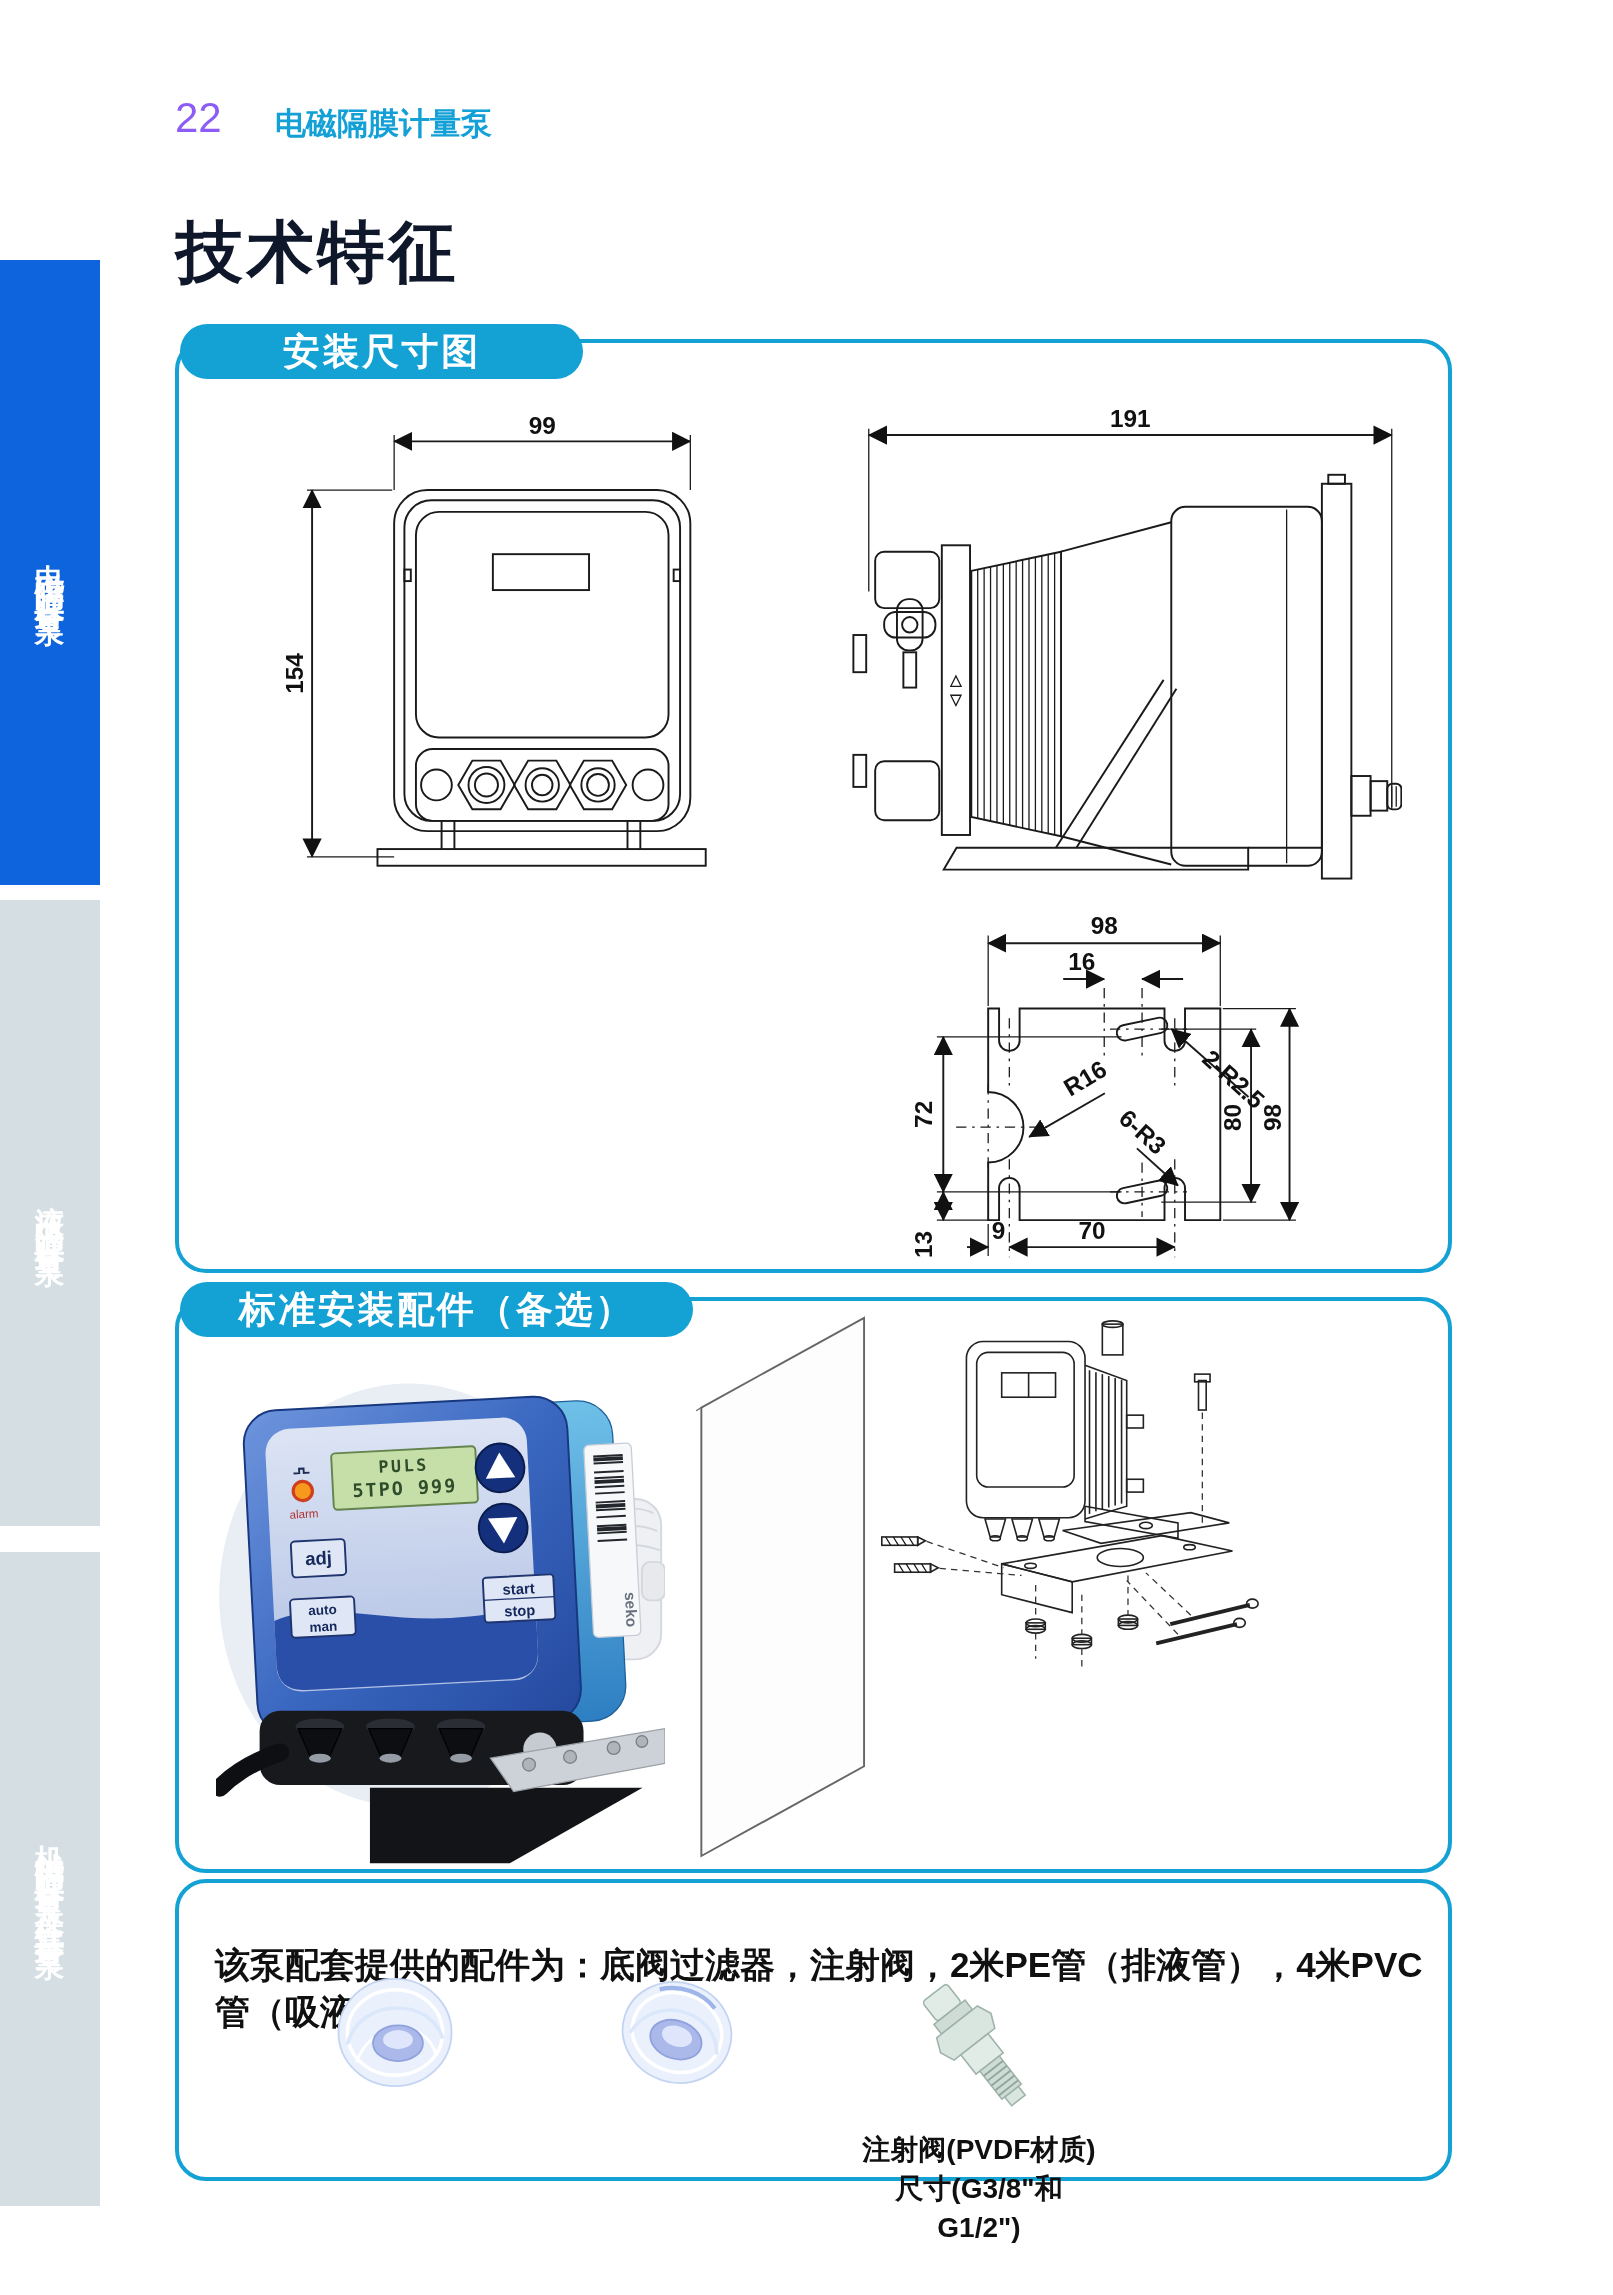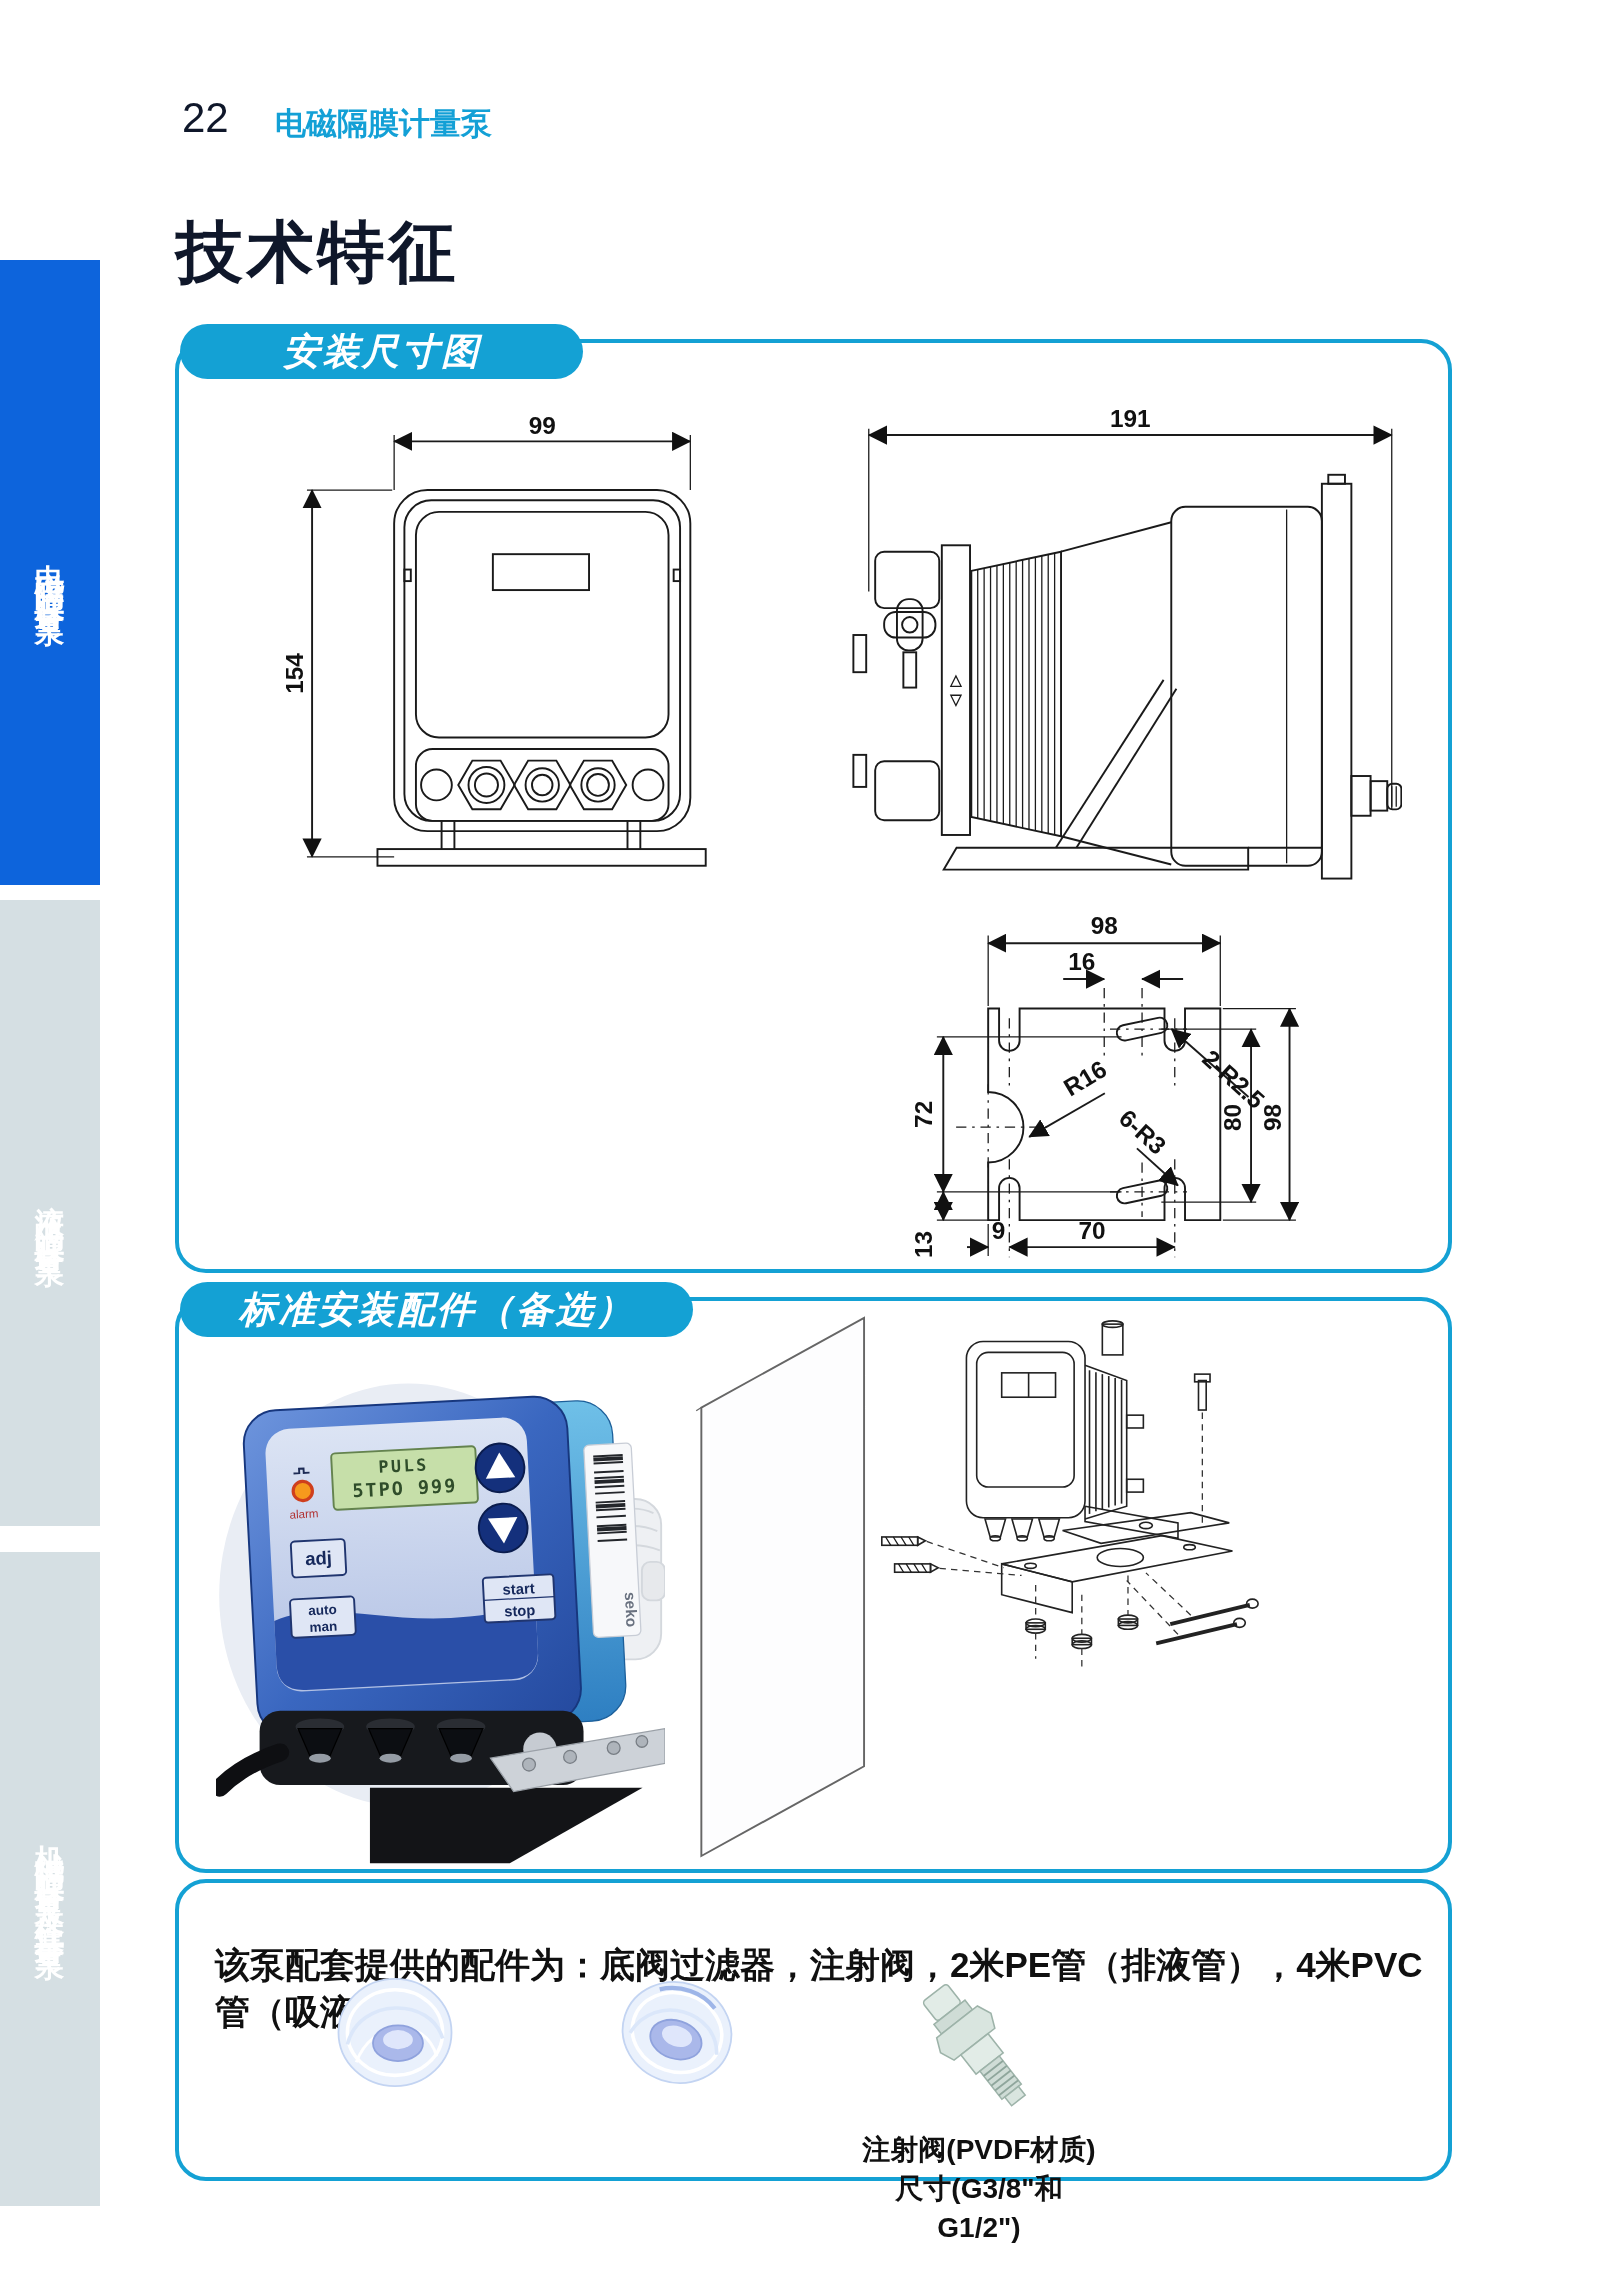--- a/index.html
+++ b/index.html
@@ -6,31 +6,31 @@
   .page{position:relative;width:1614px;height:2295px;background:#fff;overflow:hidden;
         font-family:"Liberation Sans",sans-serif;color:#111;}
   
   .side-tab{position:absolute;left:0;width:100px;display:flex;align-items:center;justify-content:center;}
   .side-tab span{writing-mode:vertical-rl;text-orientation:upright;color:#fff;
         font-size:29.5px;font-weight:700;letter-spacing:9px;}
   .tab-blue{top:260px;height:625px;background:#0d64dc;}
   .tab-gray1{top:900px;height:626px;background:#d5dfe3;}
   .tab-gray2{top:1552px;height:654px;background:#d5dfe3;}
   
-  .page-num{position:absolute;left:182px;top:94px;font-size:42px;color:#0f172a;font-weight:500;}
+  .page-num{position:absolute;left:175px;top:94px;font-size:42px;color:#8b5cf6;font-weight:500;}
   .page-section{position:absolute;left:275px;top:103px;font-size:31px;color:#13a0d6;font-weight:700;}
   .doc-title{position:absolute;left:176px;top:207px;font-size:67px;color:#0f172a;font-weight:800;letter-spacing:3.8px;}
   
   .box{position:absolute;left:175px;width:1269px;border:4.5px solid #14a1d4;border-radius:31px;background:#fff;}
   .box1{top:339px;height:926px;}
   .box2{top:1297px;height:568px;}
   .box3{top:1879px;height:294px;}
   .pill{position:absolute;top:-19px;left:1.3px;height:55px;background:#14a1d4;border-radius:28px;
         color:#fff;font-weight:800;font-size:37px;display:flex;align-items:center;justify-content:center;
-        letter-spacing:2.6px;font-style:italic;}
+        letter-spacing:2.6px;}
   .pill1{width:403px;}
   .pill2{width:513px;}
   .pill3{width:434px;}
   .abs{position:absolute;}
   
   .acc-desc{position:absolute;left:36px;top:59px;width:1212px;font-size:35px;font-weight:600;color:#101010;}
   .acc-item{position:absolute;width:244px;display:flex;flex-direction:column;align-items:center;}
   .acc-caption{font-size:28px;font-weight:600;text-align:center;line-height:1.4;color:#101010;}
   .dim{font-size:38px;font-weight:600;fill:#111;font-family:"Liberation Sans",sans-serif;}
   .ln{stroke:#1a1a1a;stroke-width:3;fill:none;}

